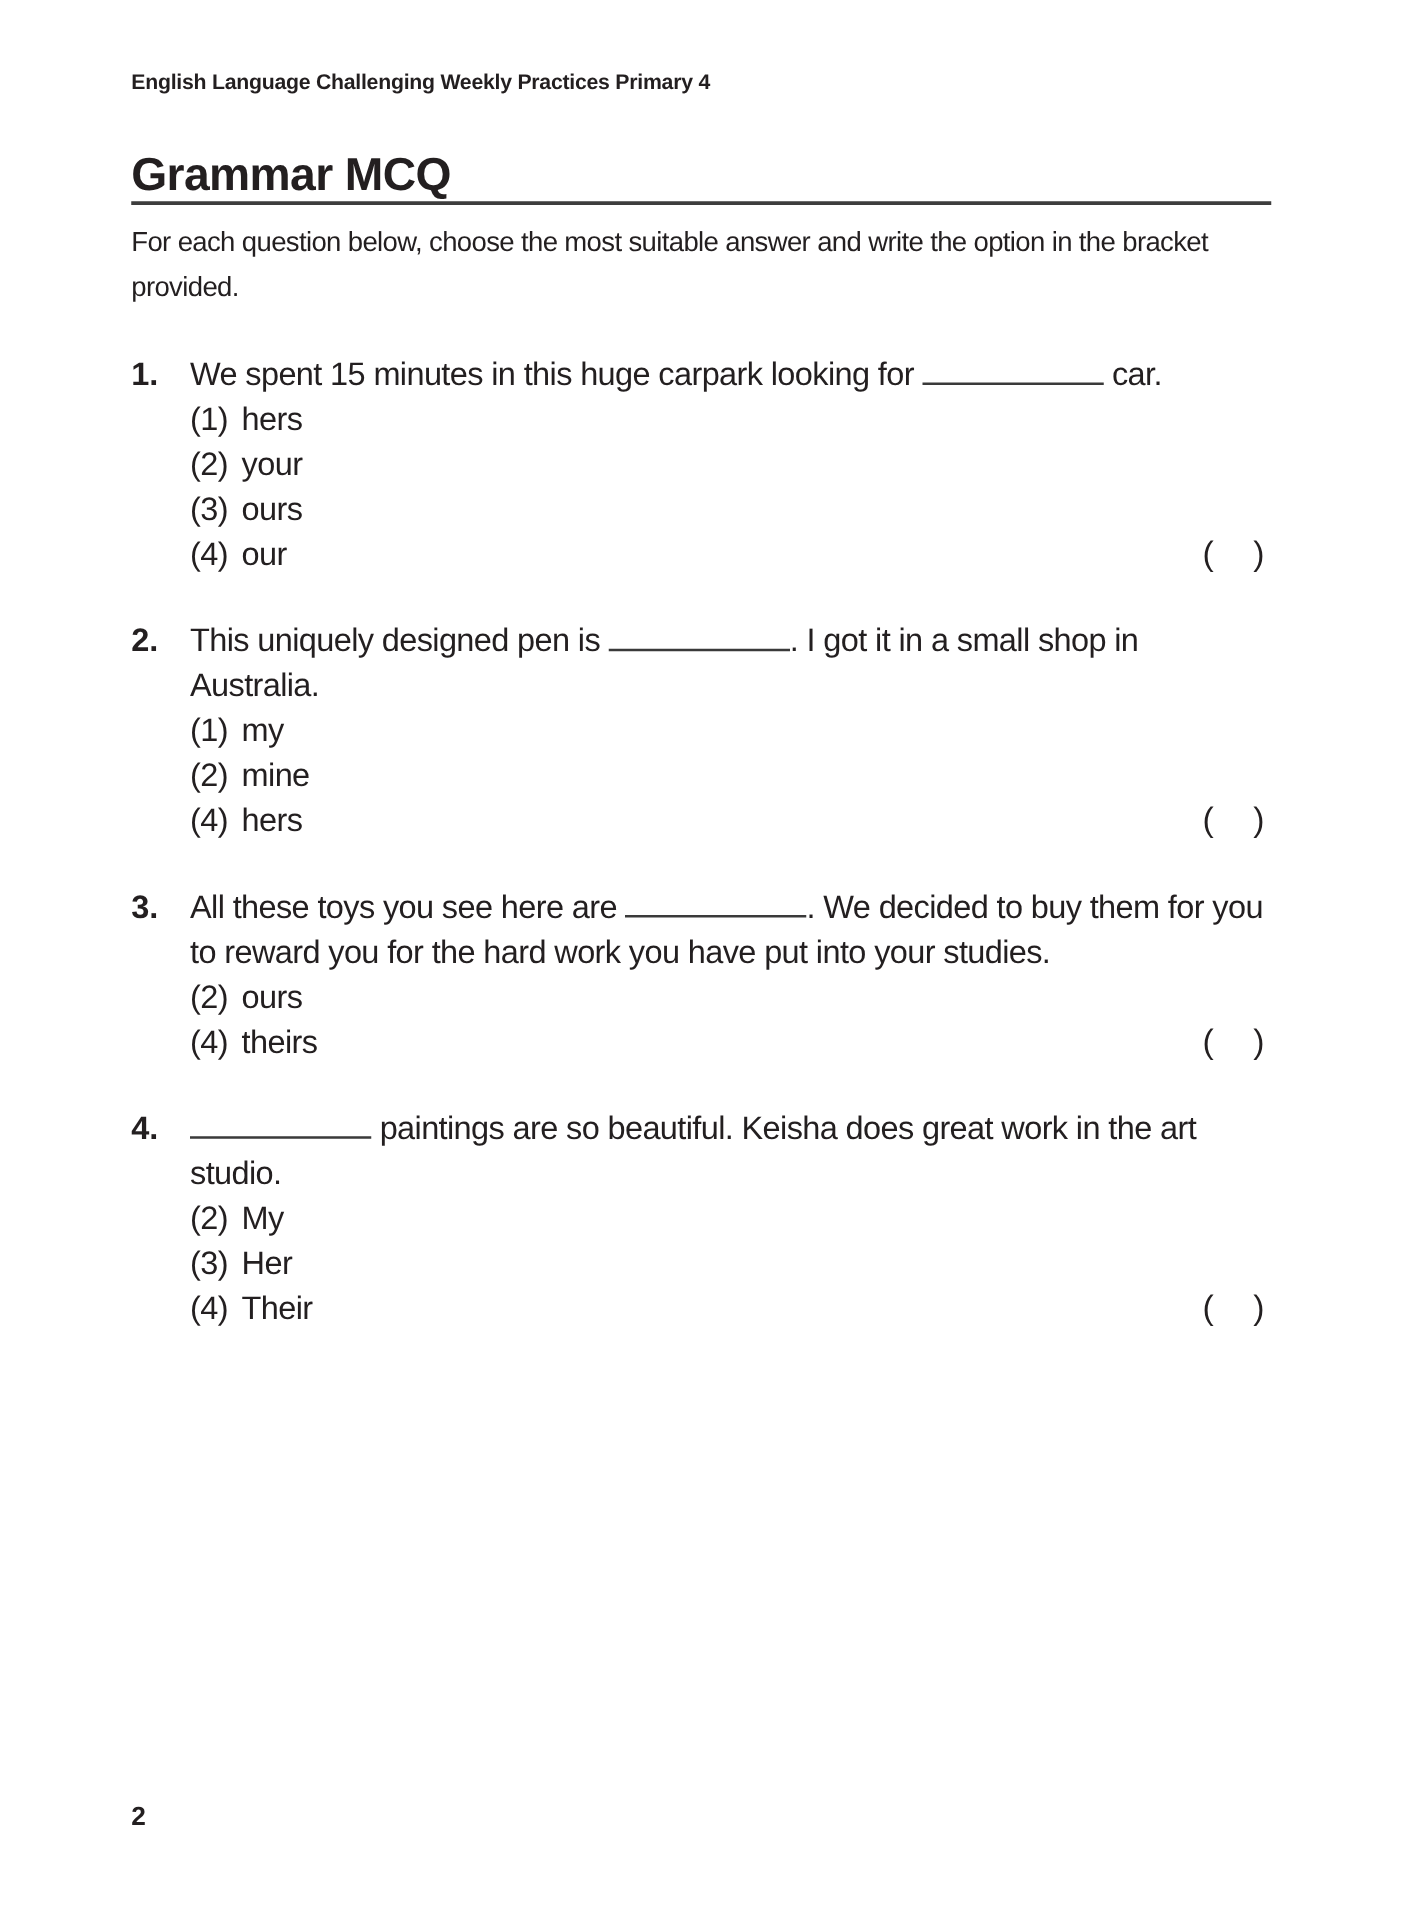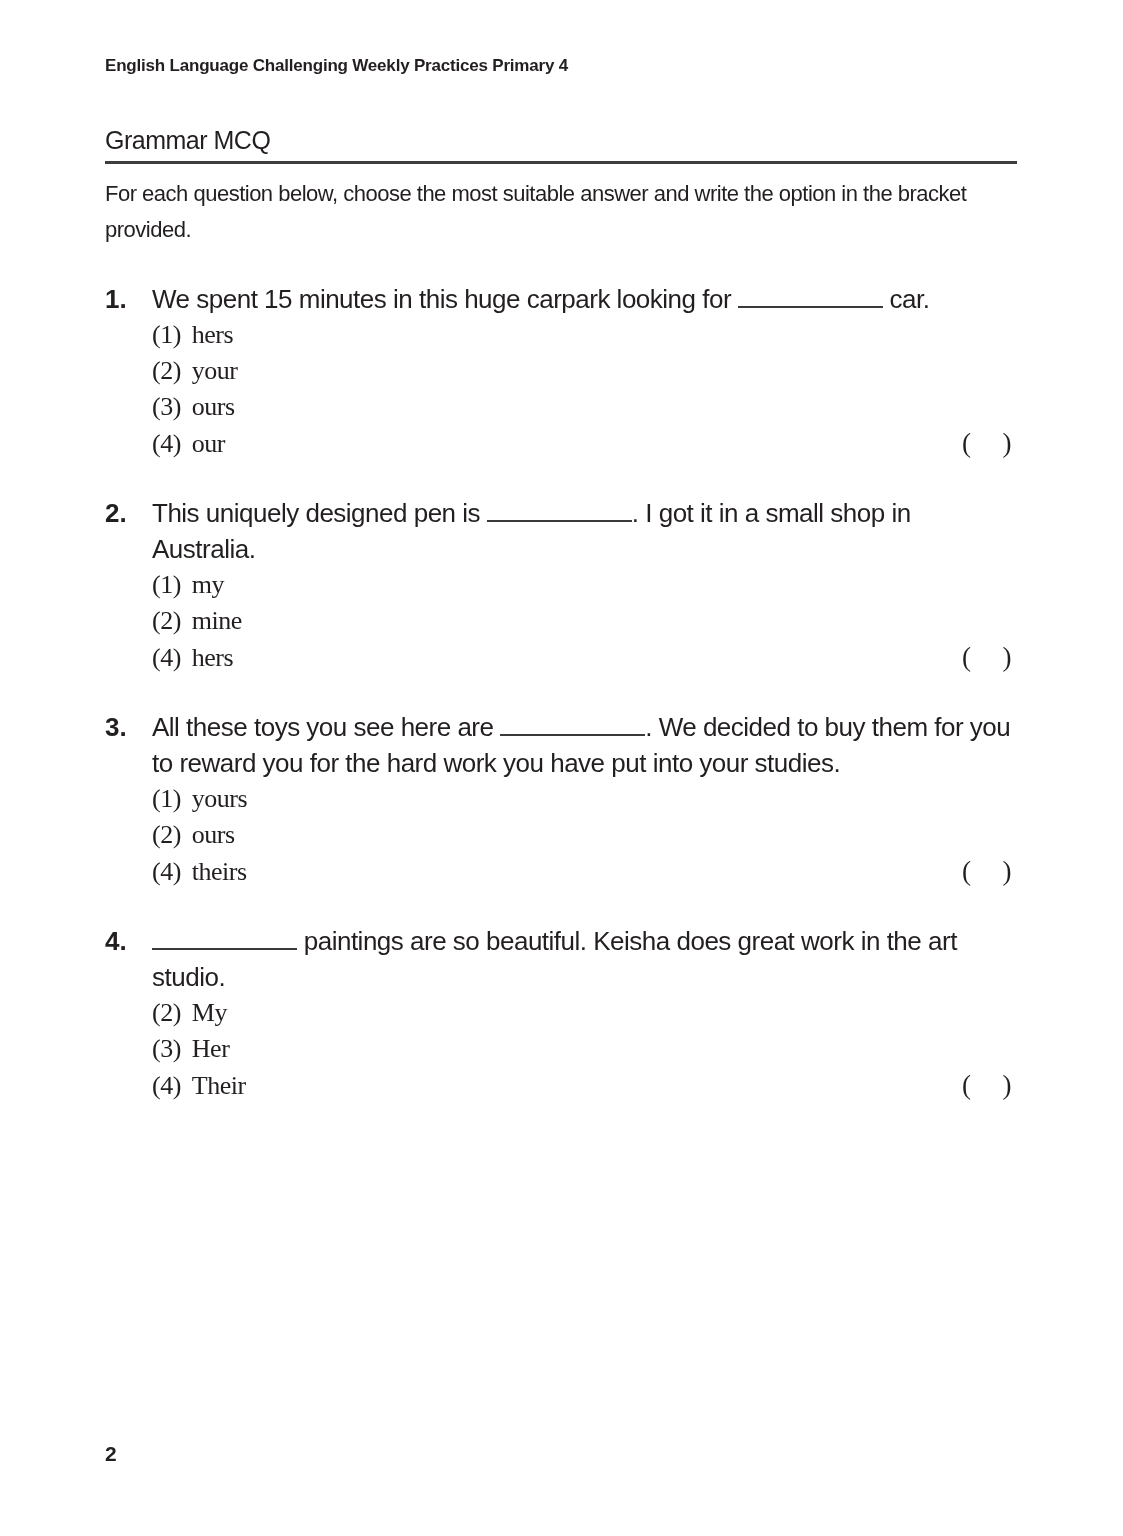--- a/index.html
+++ b/index.html
@@ -18,22 +18,22 @@
     top: 56px;
     width: 912px;
   }
   .doc-header {
     font-size: 17px;
     font-weight: bold;
     letter-spacing: -0.2px;
   }
   .section-title {
     margin-top: 48px;
-    font-size: 25px;
-    font-weight: normal;
+    font-size: 37px;
+    font-weight: bold;
     letter-spacing: -0.5px;
     line-height: 32px;
   }
   .section-rule {
     margin-top: 5px;
     height: 3px;
     background: #3d3d3d;
   }
   .instructions {
     margin: 12px 0 0 0;
@@ -62,21 +62,20 @@
   .blank {
     display: inline-block;
     width: 145px;
     height: 2px;
     border-bottom: 2.5px solid #3a3a3a;
   }
   .option-row {
     display: flex;
     justify-content: space-between;
     align-items: baseline;
-    font-family: Liberation Serif, serif;
   }
   .opt-num { margin-right: 11px; }
   .bracket {
     display: inline-flex;
     gap: 32px;
     margin-right: 6px;
     font-size: 27px;
   }
   .page-number {
     position: absolute;
@@ -140,23 +139,20 @@
             </span>
         </div>
       </div>
     </section>
 
     <section class="question">
       <div class="q-num">3.</div>
       <div class="q-body">
         <p class="q-stem"><span>All these toys you see here are </span><span class="blank"></span><span>. We decided to buy them for you to reward you for the hard work you have put into your studies.</span></p>
         <div class="option-row">
-          <span><span class="opt-num">(1)</span><span>yours</span></span>
-        </div>
-        <div class="option-row">
           <span><span class="opt-num">(2)</span><span>ours</span></span>
         </div>
         <div class="option-row">
           <span><span class="opt-num">(4)</span><span>theirs</span></span>
           <span class="bracket">
               <span>(</span>
               <span>)</span>
             </span>
         </div>
       </div>

